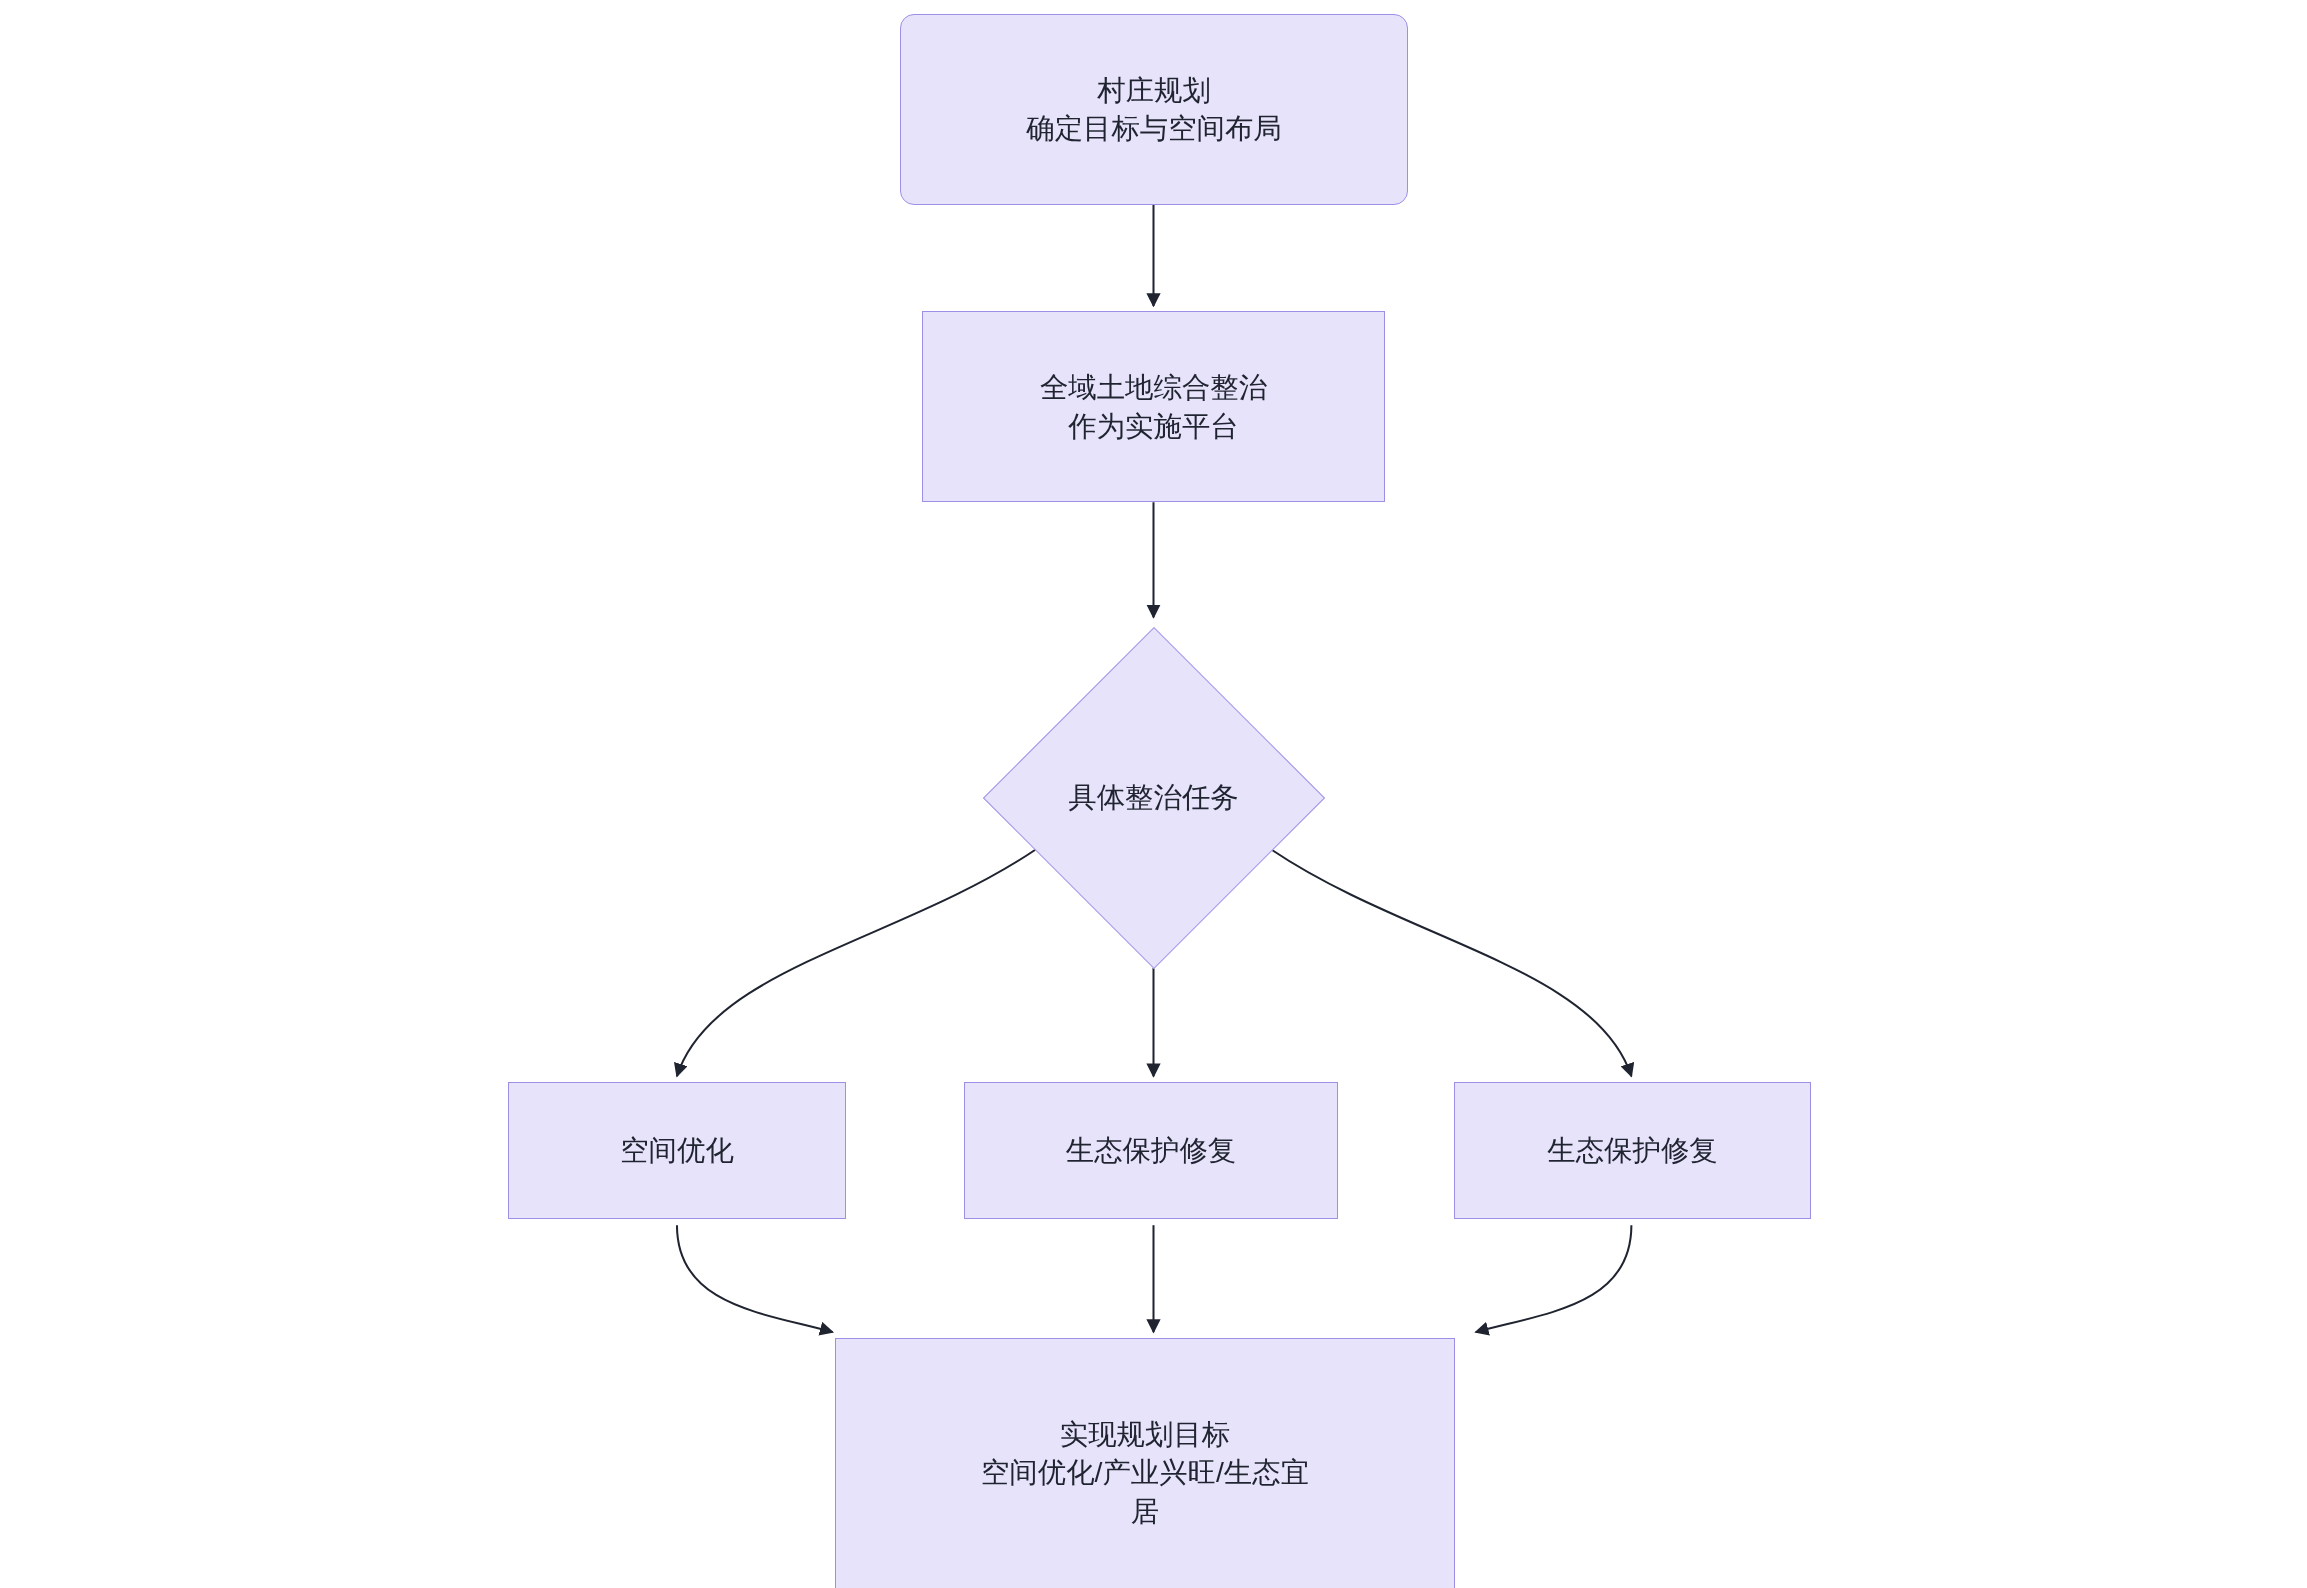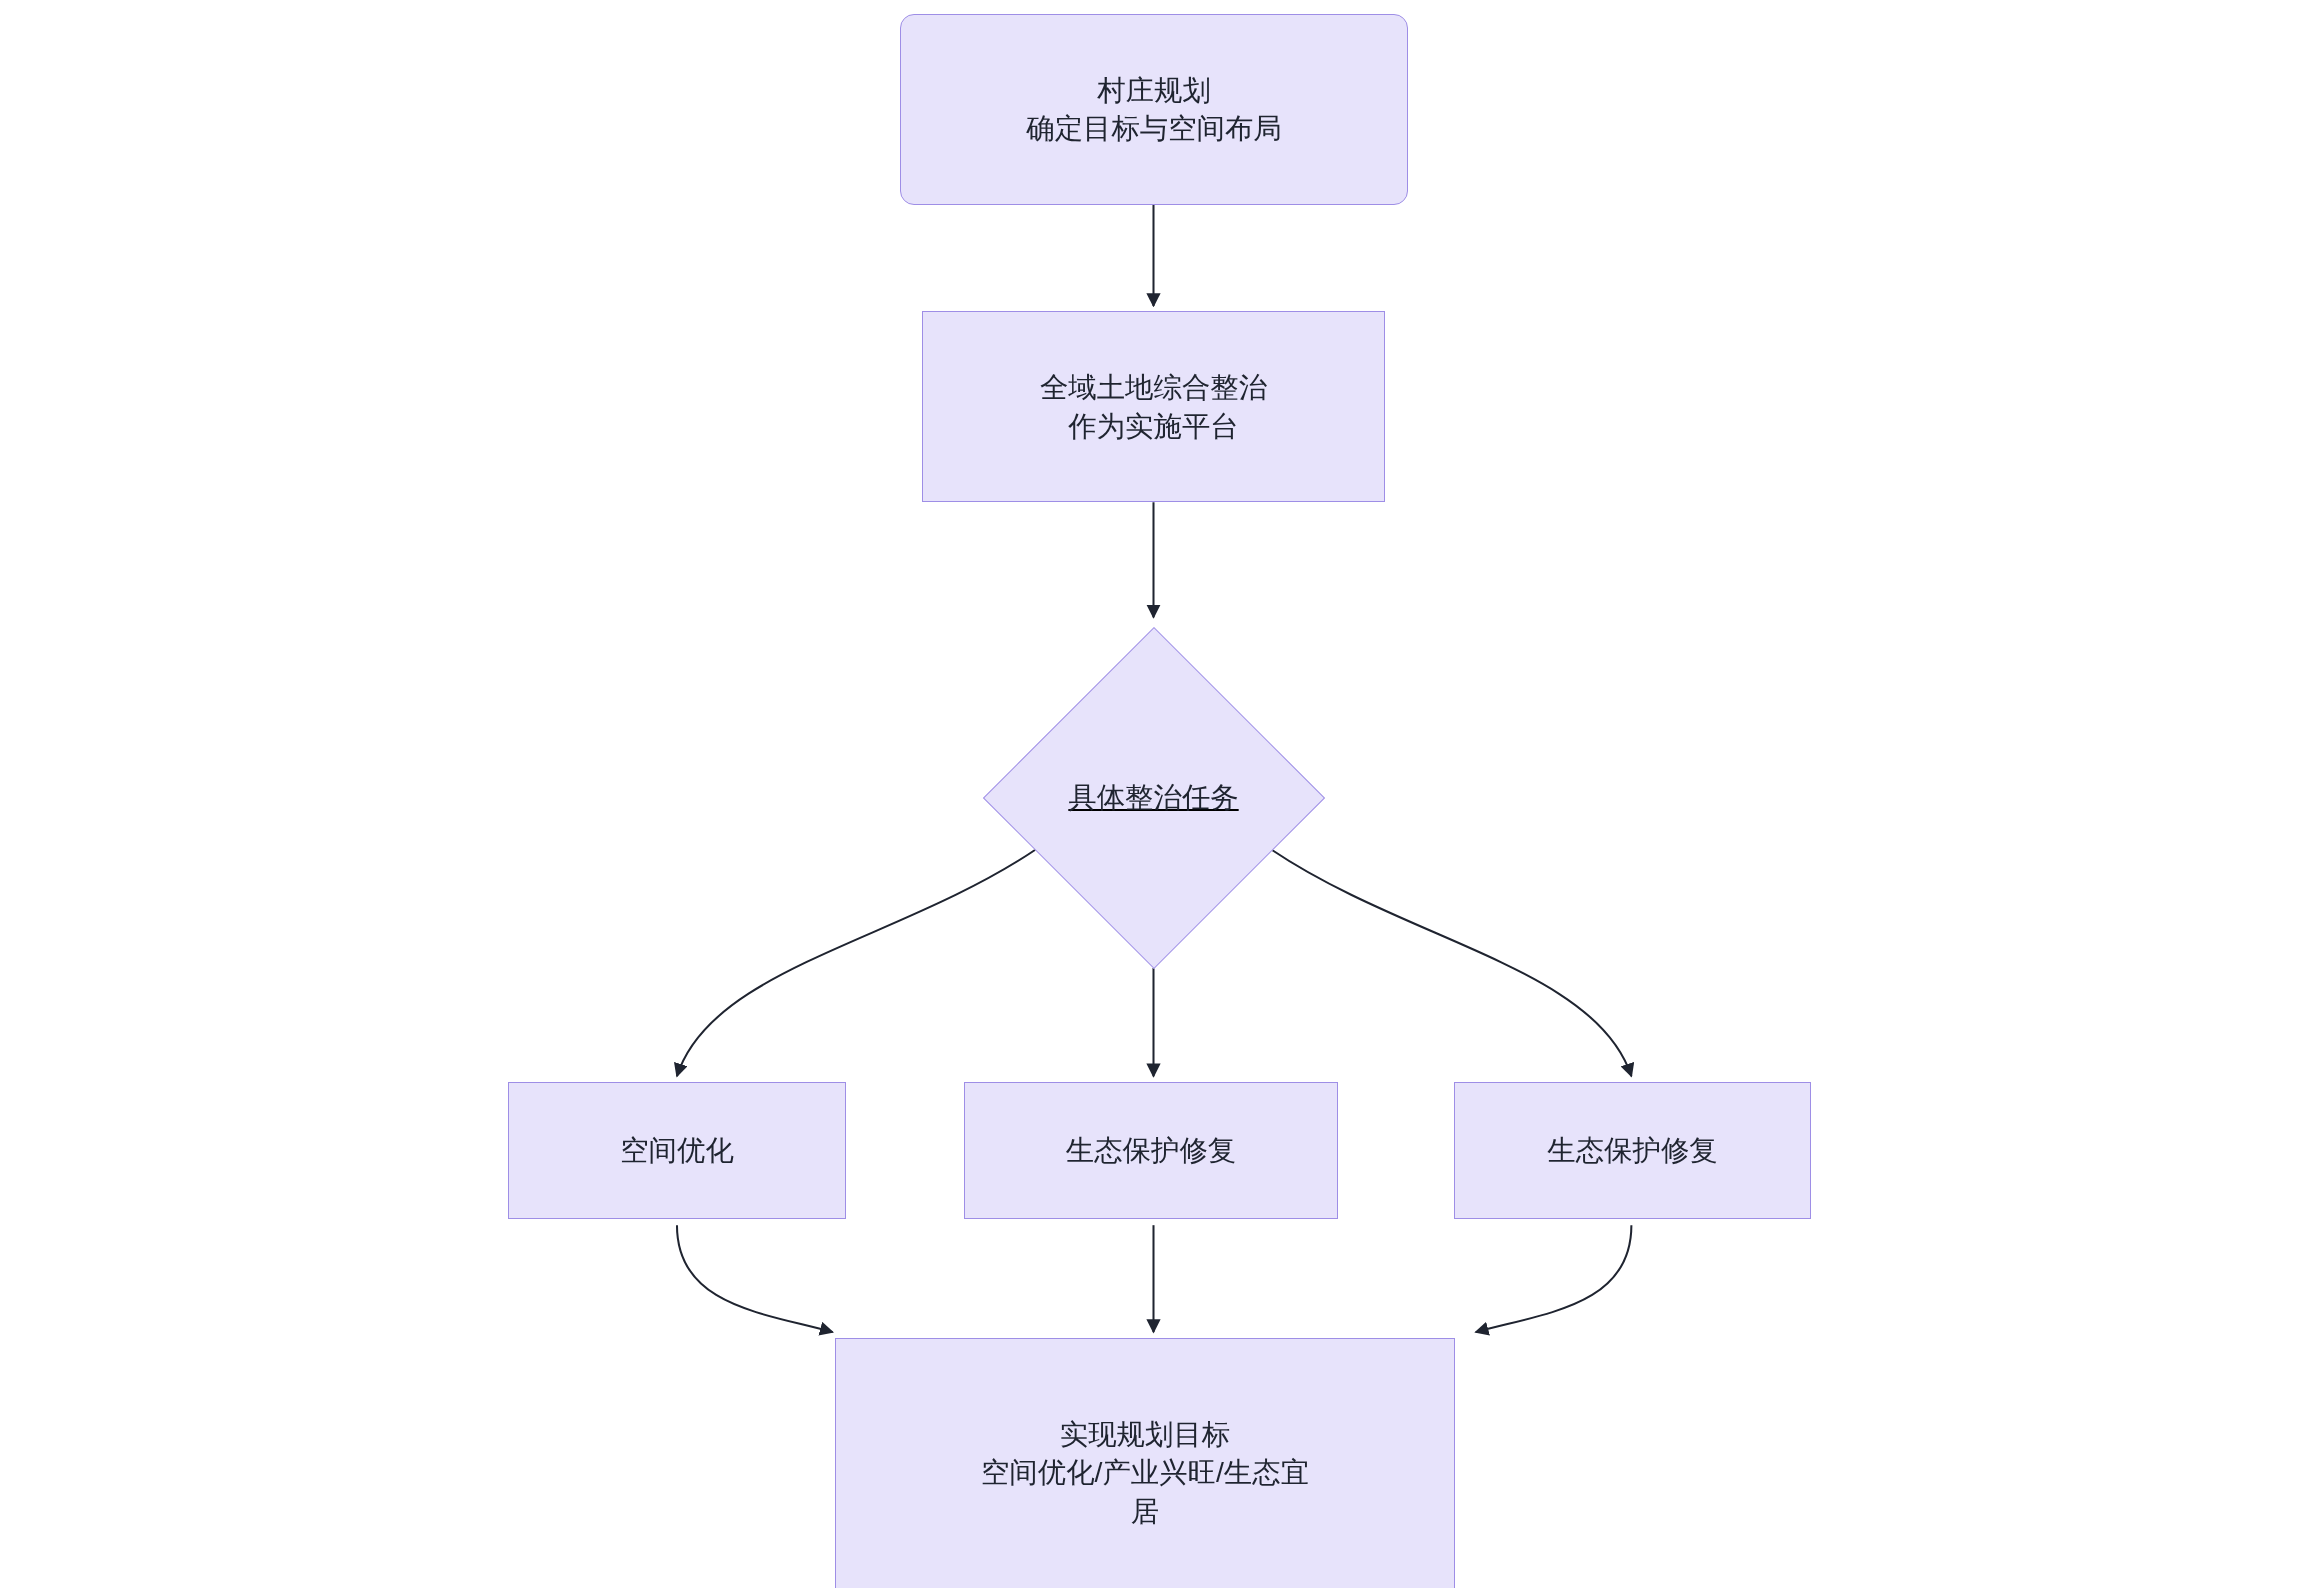--- a/index.html
+++ b/index.html
@@ -101,21 +101,21 @@
   <div class="node" style="left:900px; top:13.5px; width:508px; height:191px;border-radius:14px;">
     <span class="node-text">村庄规划
 确定目标与空间布局</span>
   </div>
 
   <div class="node" style="left:922px; top:311px; width:463px; height:191px;">
     <span class="node-text">全域土地综合整治
 作为实施平台</span>
   </div>
 
-  <div class="diamond-wrap" style="left:976px; top:628px; width:355px; height:340px;text-decoration:underline;">
+  <div class="diamond-wrap" style="left:976px; top:628px; width:355px; height:340px;">
     <div class="diamond-shape" style="width:242px; height:242px;"></div>
     <span class="diamond-label">具体整治任务</span>
   </div>
 
   <div class="node" style="left:508px; top:1082px; width:338px; height:137px;">
     <span class="node-text">空间优化</span>
   </div>
 
   <div class="node" style="left:964px; top:1082px; width:374px; height:137px;">
     <span class="node-text">生态保护修复</span>

